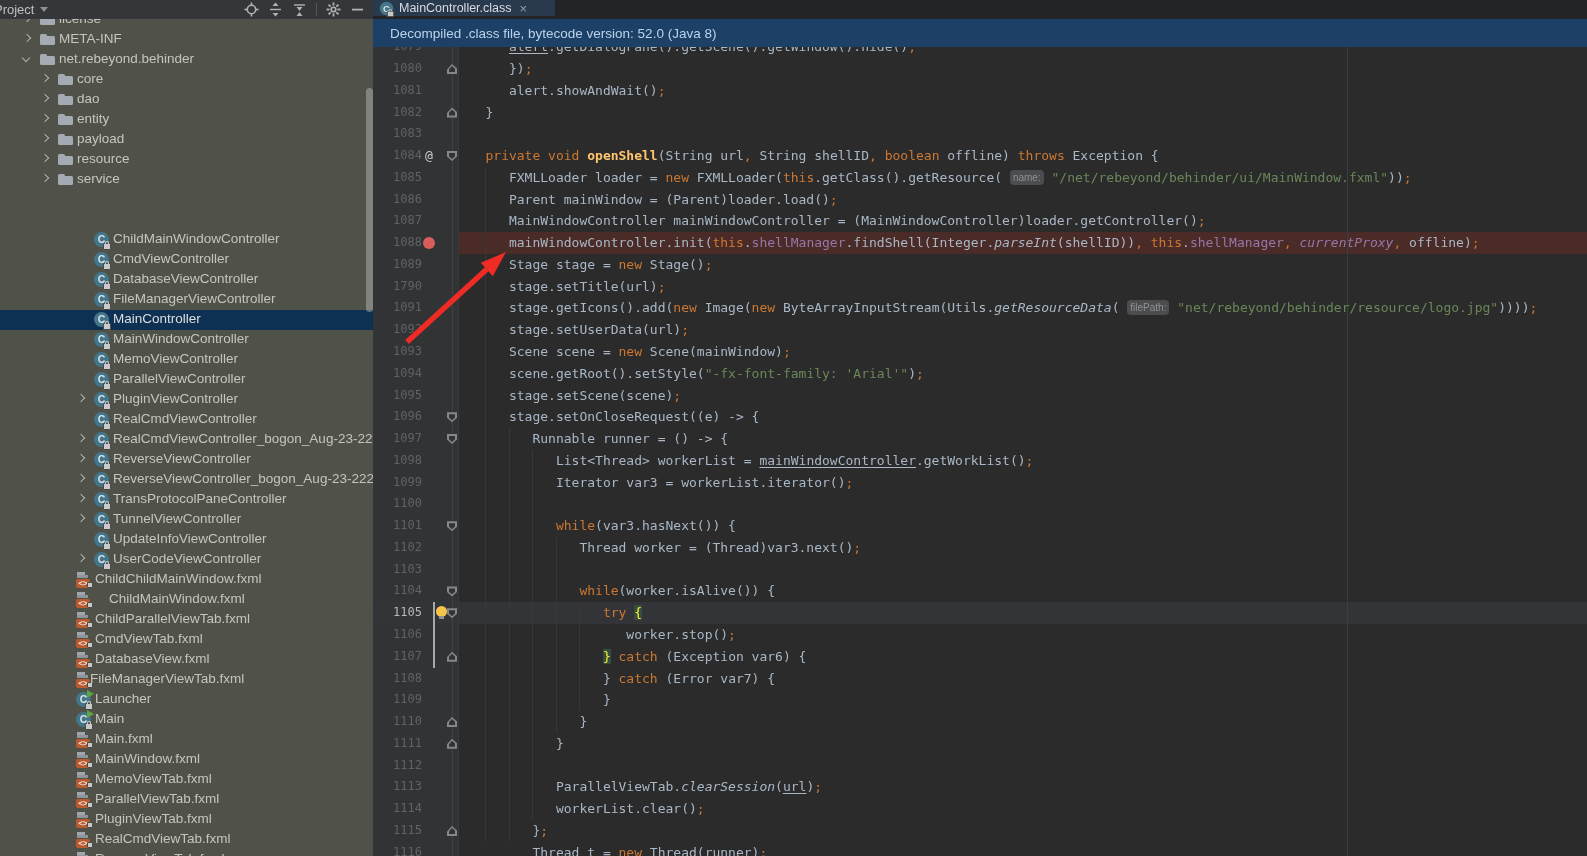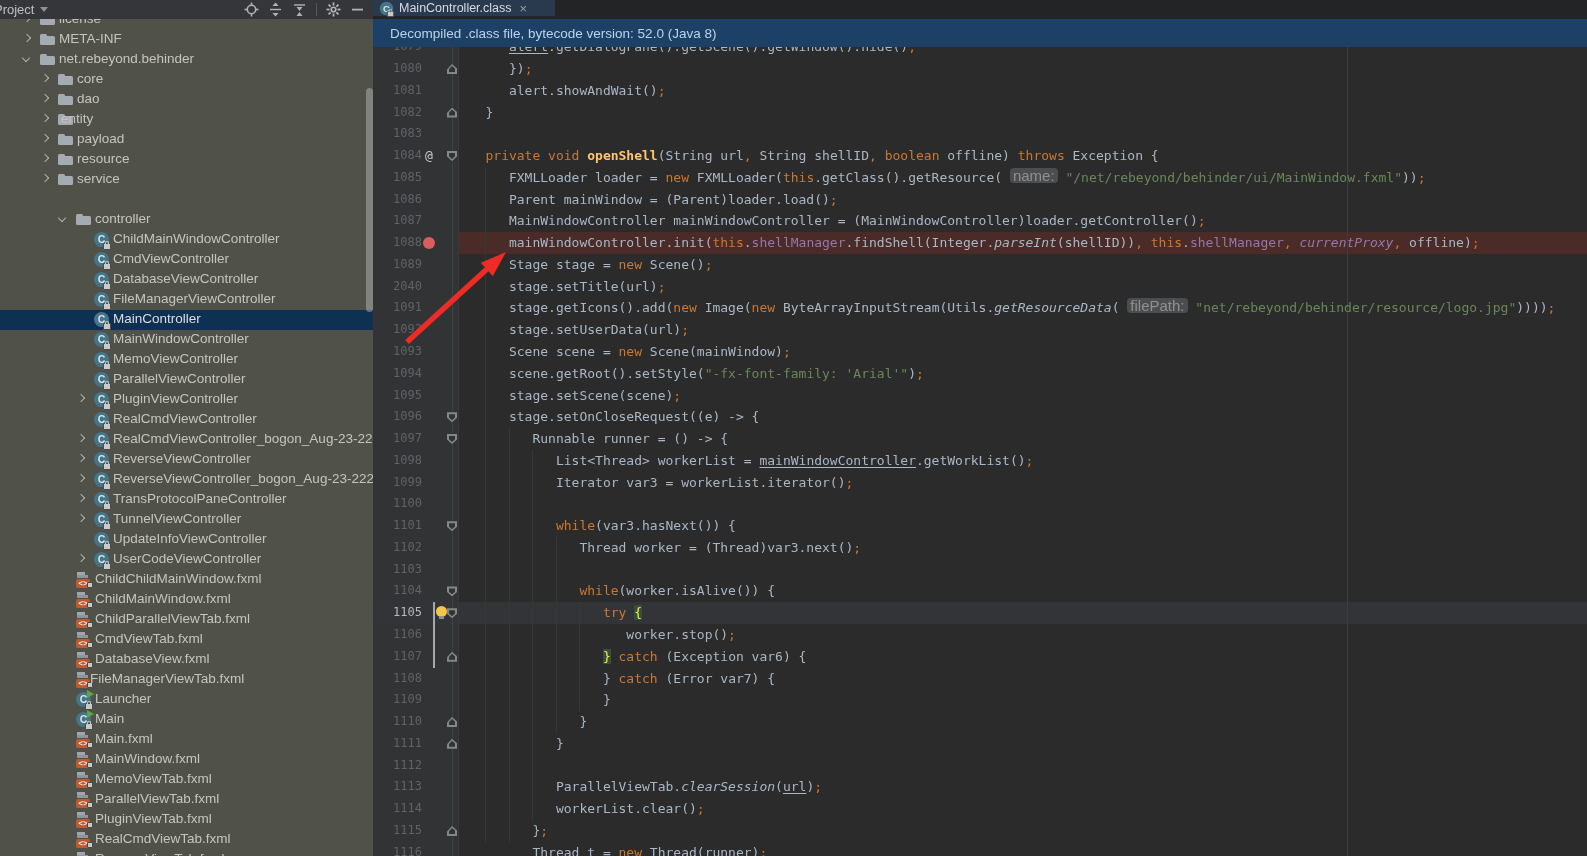--- a/index.html
+++ b/index.html
@@ -60,21 +60,21 @@
   .row-bg.caret{left:0;right:0;background:#323438;}
   .ln{position:absolute;left:0;top:0;width:49px;text-align:right;z-index:2;
       font-family:"DejaVu Sans Mono",monospace;font-size:12px;line-height:21.8px;color:#606366;}
   .ln.cur{color:#B8B8B8;}
   .code-text{position:absolute;left:89px;top:0;z-index:2;white-space:pre;
       font-family:"DejaVu Sans Mono",monospace;font-size:13px;line-height:21.8px;}
   .seg-d{color:#A9B7C6}.seg-k{color:#CC7832}.seg-m{color:#FFC66D;font-weight:bold}.seg-s{color:#6A8759}
   .seg-f{color:#9876AA}.seg-fi{color:#9876AA;font-style:italic}.seg-i{color:#A9B7C6;font-style:italic}
   .seg-u{color:#A9B7C6;text-decoration:underline;text-underline-offset:2px;}
   .seg-bm{color:#FFEF28;background:#344E41;}
-  .seg-hint{display:inline-block;background:#4B4D4F;color:#8E9193;border-radius:4px;font-size:15px;line-height:15px;
+  .seg-hint{display:inline-block;background:#4B4D4F;color:#8E9193;border-radius:4px;font-size:10px;line-height:15px;
       padding:0 3px;vertical-align:1px;font-family:"Liberation Sans",sans-serif;}
   .gut-ico{position:absolute;z-index:3;}
   .bp{left:50px;top:5px;width:12px;height:12px;border-radius:50%;background:#DB5C5C;}
   .at-ico{left:52px;top:0;color:#C3CBD3;font-family:"DejaVu Sans Mono",monospace;font-size:13px;line-height:21.8px;}
   .fold{left:74px;top:6px;width:10px;height:10px;}
   .fold i{position:absolute;inset:0;background:#85888A;}
   .fold i::after{content:"";position:absolute;inset:2px;background:#313335;}
   .fold.down i, .fold.down i::after{clip-path:polygon(0 0,100% 0,100% 55%,50% 100%,0 55%);}
   .fold.up i, .fold.up i::after{clip-path:polygon(50% 0,100% 45%,100% 100%,0 100%,0 55%);}
   .bulb{left:63px;top:4px;width:11px;height:11px;border-radius:50%;background:#F3C649;}
@@ -110,42 +110,37 @@
           <span class="tree-label" style="left: 77px;">core</span>
         </div>
         <div class="tree-row" style="top: 90px;">
           <span class="tree-arrow" style="left: 40px;"></span>
           <span class="ico folder" style="left: 58px;"></span>
           <span class="tree-label" style="left: 77px;">dao</span>
         </div>
         <div class="tree-row" style="top: 110px;">
           <span class="tree-arrow" style="left: 40px;"></span>
           <span class="ico folder" style="left: 58px;"></span>
-          <span class="tree-label" style="left: 61px;">entity</span>
+          <span class="tree-label" style="left: 77px;">entity</span>
         </div>
         <div class="tree-row" style="top: 130px;">
           <span class="tree-arrow" style="left: 40px;"></span>
           <span class="ico folder" style="left: 58px;"></span>
           <span class="tree-label" style="left: 77px;">payload</span>
         </div>
         <div class="tree-row" style="top: 150px;">
           <span class="tree-arrow" style="left: 40px;"></span>
           <span class="ico folder" style="left: 58px;"></span>
           <span class="tree-label" style="left: 77px;">resource</span>
         </div>
         <div class="tree-row" style="top: 170px;">
           <span class="tree-arrow" style="left: 40px;"></span>
           <span class="ico folder" style="left: 58px;"></span>
           <span class="tree-label" style="left: 77px;">service</span>
         </div>
-        <div class="tree-row" style="top: 210px;">
-          <span class="tree-arrow expanded" style="left: 58px;"></span>
-          <span class="ico folder" style="left: 76px;"></span>
-          <span class="tree-label" style="left: 95px;">controller</span>
-        </div>
         <div class="tree-row" style="top: 230px;">
           <span class="ico" style="left: 94px;">
             <span class="cls-circle">C</span>
             <span class="cls-lock"></span>
           </span>
           <span class="tree-label" style="left: 113px;">ChildMainWindowController</span>
         </div>
         <div class="tree-row" style="top: 250px;">
           <span class="ico" style="left: 94px;">
             <span class="cls-circle">C</span>
@@ -274,21 +269,21 @@
           </span>
           <span class="tree-label" style="left: 95px;">ChildChildMainWindow.fxml</span>
         </div>
         <div class="tree-row" style="top: 590px;">
           <span class="ico" style="left: 76px;">
             <span class="fxml-top1"></span>
             <span class="fxml-top2"></span>
             <span class="fxml-bot">&lt;&gt;</span>
             <span class="fxml-dot"></span>
           </span>
-          <span class="tree-label" style="left: 95px; text-align: right;">ChildMainWindow.fxml</span>
+          <span class="tree-label" style="left: 109px; text-align: right;">ChildMainWindow.fxml</span>
         </div>
         <div class="tree-row" style="top: 610px;">
           <span class="ico" style="left: 76px;">
             <span class="fxml-top1"></span>
             <span class="fxml-top2"></span>
             <span class="fxml-bot">&lt;&gt;</span>
             <span class="fxml-dot"></span>
           </span>
           <span class="tree-label" style="left: 95px;">ChildParallelViewTab.fxml</span>
         </div>
@@ -506,24 +501,24 @@
           <span class="code-text"><span class="seg-d">      MainWindowController mainWindowController = (MainWindowController)loader.getController()</span><span class="seg-k">;</span></span>
         </div>
         <div class="code-line" style="top: 232.13px;">
           <div class="row-bg break"></div>
           <span class="ln">1088</span>
           <span class="gut-ico bp"></span>
           <span class="code-text"><span class="seg-d">      mainWindowController.init(</span><span class="seg-k">this</span><span class="seg-d">.</span><span class="seg-f">shellManager</span><span class="seg-d">.findShell(Integer.</span><span class="seg-i">parseInt</span><span class="seg-d">(shellID))</span><span class="seg-k">,</span><span class="seg-d"> </span><span class="seg-k">this</span><span class="seg-d">.</span><span class="seg-f">shellManager</span><span class="seg-k">,</span><span class="seg-d"> </span><span class="seg-fi">currentProxy</span><span class="seg-k">,</span><span class="seg-d"> offline)</span><span class="seg-k">;</span></span>
         </div>
         <div class="code-line" style="top: 253.9px;">
           <span class="ln">1089</span>
-          <span class="code-text"><span class="seg-d">      Stage stage = </span><span class="seg-k">new</span><span class="seg-d"> Scene()</span><span class="seg-k">;</span></span>
+          <span class="code-text"><span class="seg-d">      Stage stage = </span><span class="seg-k">new</span><span class="seg-d"> Stage()</span><span class="seg-k">;</span></span>
         </div>
         <div class="code-line" style="top: 275.67px;">
-          <span class="ln">2040</span>
+          <span class="ln">1790</span>
           <span class="code-text"><span class="seg-d">      stage.setTitle(url)</span><span class="seg-k">;</span></span>
         </div>
         <div class="code-line" style="top: 297.44px;">
           <span class="ln">1091</span>
           <span class="code-text"><span class="seg-d">      stage.getIcons().add(</span><span class="seg-k">new</span><span class="seg-d"> Image(</span><span class="seg-k">new</span><span class="seg-d"> ByteArrayInputStream(Utils.</span><span class="seg-i">getResourceData</span><span class="seg-d">( </span><span class="seg-hint">filePath:</span><span class="seg-d"> </span><span class="seg-s">"net/rebeyond/behinder/resource/logo.jpg"</span><span class="seg-d">))))</span><span class="seg-k">;</span></span>
         </div>
         <div class="code-line" style="top: 319.21px;">
           <span class="ln">1092</span>
           <span class="code-text"><span class="seg-d">      stage.setUserData(url)</span><span class="seg-k">;</span></span>
         </div>

